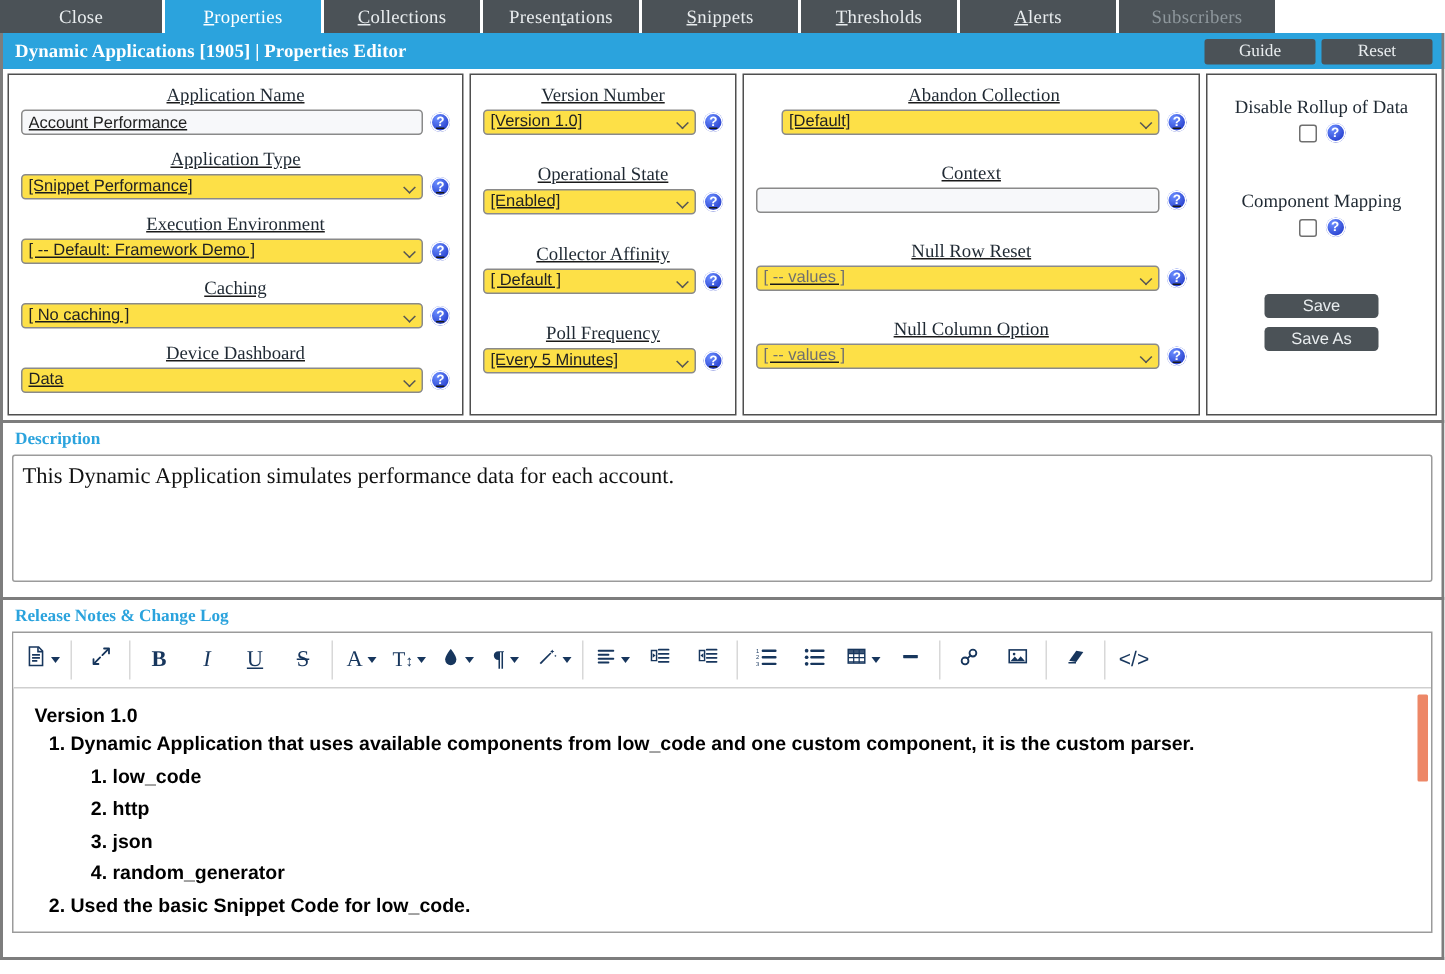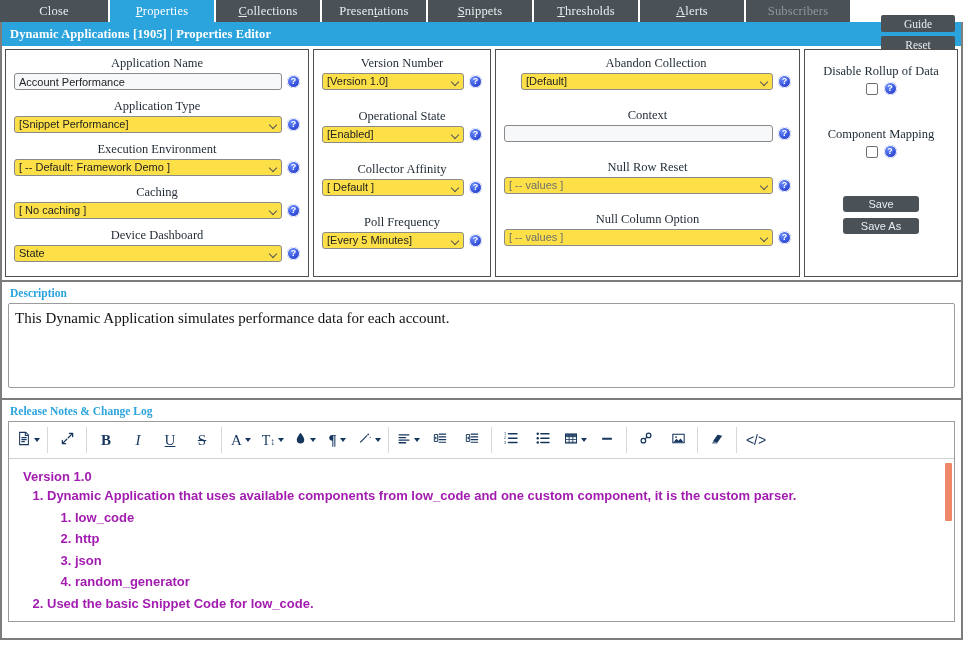--- a/index.html
+++ b/index.html
@@ -35,21 +35,21 @@
     height:24px;background:#2ba3dd;color:#ffffff;
     display:flex;align-items:center;justify-content:space-between;
     border-left:2px solid #7d7d7d;border-right:2px solid #7d7d7d;
     box-sizing:border-box;
     padding:0 6px 0 8px;
   }
   .titlebar .ttl{
     font-family:"Liberation Serif", serif;
     font-weight:bold;font-size:12.5px;letter-spacing:.1px;
   }
-  .titlebar .btns{display:flex;gap:4px;flex-direction:column;}
+  .titlebar .btns{display:flex;gap:4px;}
   .hdrbtn{
     background:#4b5257;color:#e9edef;border:none;
     font-family:"Liberation Serif", serif;font-size:11.5px;
     height:17px;width:74px;border-radius:2px;cursor:pointer;
   }
   
   .formwrap{
     display:flex;
     border:2px solid #7d7d7d;border-top:none;
     box-sizing:border-box;
@@ -62,21 +62,21 @@
     border:1px solid #4f4f4f;
     box-sizing:border-box;
     padding:6px 8px 0 8px;
     background:#fff;
     position:relative;
   }
   .p1{width:304px;}
   .p2{width:178px;}
   .p3{width:305px;}
   .p4{width:175px;flex:1;}
-  .field{margin-bottom:9px;}
+  .field{margin-bottom:9px;text-decoration:underline;}
   .flabel{
     text-align:center;
     font-family:"Liberation Serif", serif;
     font-size:12.5px;color:#1f2933;
     margin-bottom:2px;
     white-space:nowrap;
   }
   .frow{display:flex;align-items:center;gap:5px;}
   .inp, .sel{
     font-family:"Liberation Sans", sans-serif;
@@ -169,21 +169,21 @@
     gap:2px;padding:0 3px;
   }
   .caret{
     width:0;height:0;border-left:3px solid transparent;border-right:3px solid transparent;
     border-top:4px solid #17365d;display:inline-block;margin-left:1px;
   }
   .editor-body{
     flex:1;overflow:hidden;position:relative;
     padding:8px 12px;
     font-family:"Liberation Sans",sans-serif;
-    font-size:13px;color:#a21caf;
+    font-size:13px;color:#000000;
   }
   .rn-title{font-weight:bold;font-size:13px;margin:2px 0 2px 2px;}
   .editor-body ol{margin:0;padding-left:26px;font-weight:bold;}
   .editor-body ol li{margin:2px 0;line-height:1.5;}
   .editor-body ol ol{padding-left:28px;}
   .vscroll{
     position:absolute;right:2px;top:4px;width:7px;height:190px;
   }
   .vthumb{width:7px;height:58px;background:#ed8767;border-radius:1px;}
 </style>
@@ -242,21 +242,21 @@
           <div class="selwrap">
             <div class="sel" style="line-height: 15px;">[ No caching ]</div>
           </div>
           <div class="qmark">?</div>
         </div>
       </div>
       <div class="field">
         <div class="flabel">Device Dashboard</div>
         <div class="frow">
           <div class="selwrap">
-            <div class="sel" style="line-height: 15px;">State</div>
+            <div class="sel" style="line-height: 15px;">Data</div>
           </div>
           <div class="qmark">?</div>
         </div>
       </div>
     </div>
   <div class="panel p2" id="col2">
       <div class="field" style="margin-bottom: 19px;">
         <div class="flabel">Version Number</div>
         <div class="frow">
           <div class="selwrap">

